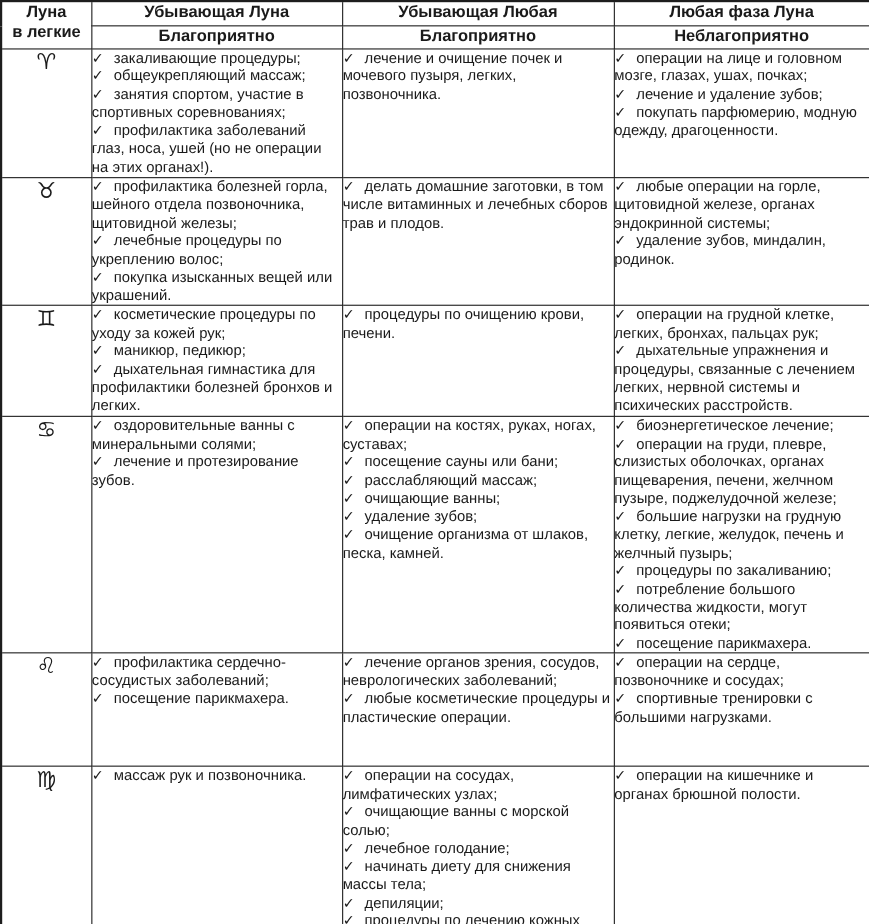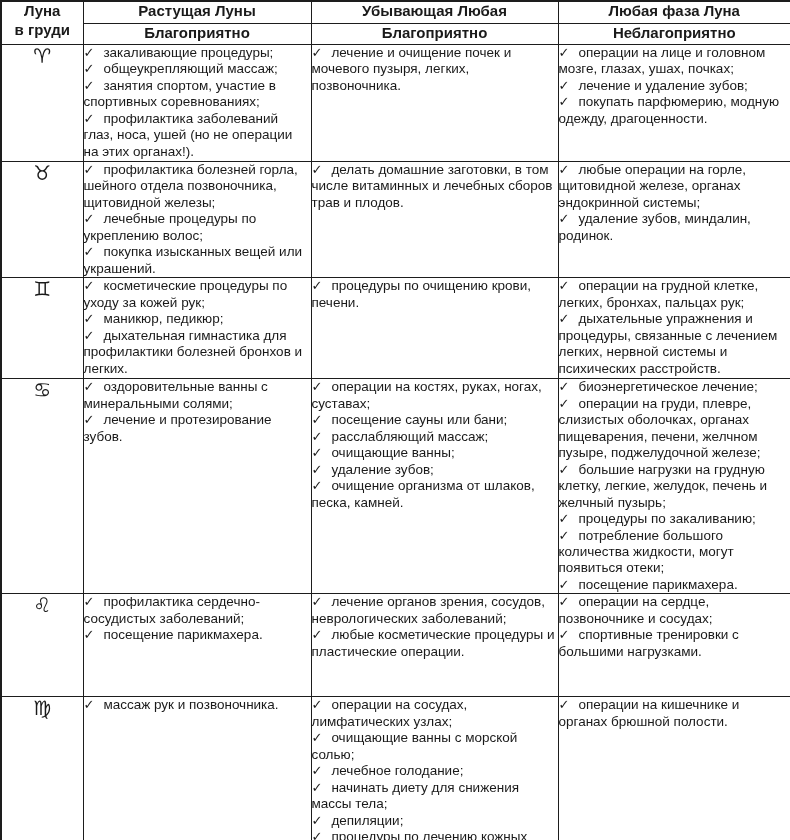--- a/index.html
+++ b/index.html
@@ -75,23 +75,23 @@
   <colgroup>
     <col style="width:82px">
     <col style="width:228px">
     <col style="width:247px">
     <col style="width:233px">
   </colgroup>
   <thead>
     <tr class="hdr-row-phase">
       <th class="hdr hdr-sign" rowspan="2">
         <div>Луна</div>
-        <div>в груди</div>
+        <div>в легкие</div>
       </th>
-      <th class="hdr">Растущая Луны</th>
+      <th class="hdr">Убывающая Луна</th>
       <th class="hdr">Убывающая Любая</th>
       <th class="hdr">Любая фаза Луна</th>
     </tr>
     <tr class="hdr-row-mode">
       <th class="hdr">Благоприятно</th>
       <th class="hdr">Благоприятно</th>
       <th class="hdr">Неблагоприятно</th>
     </tr>
   </thead>
   <tbody>

